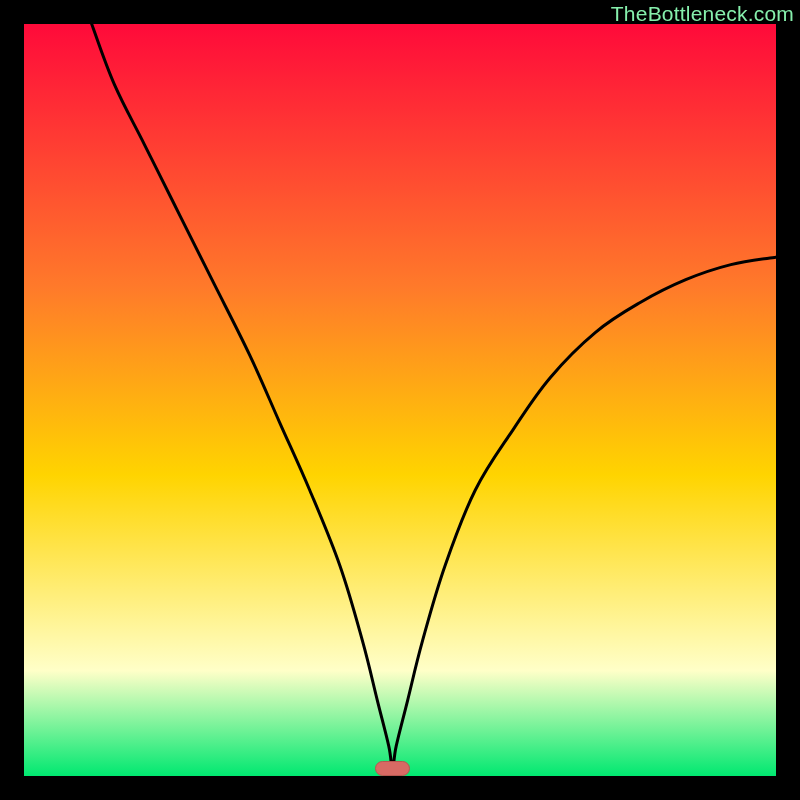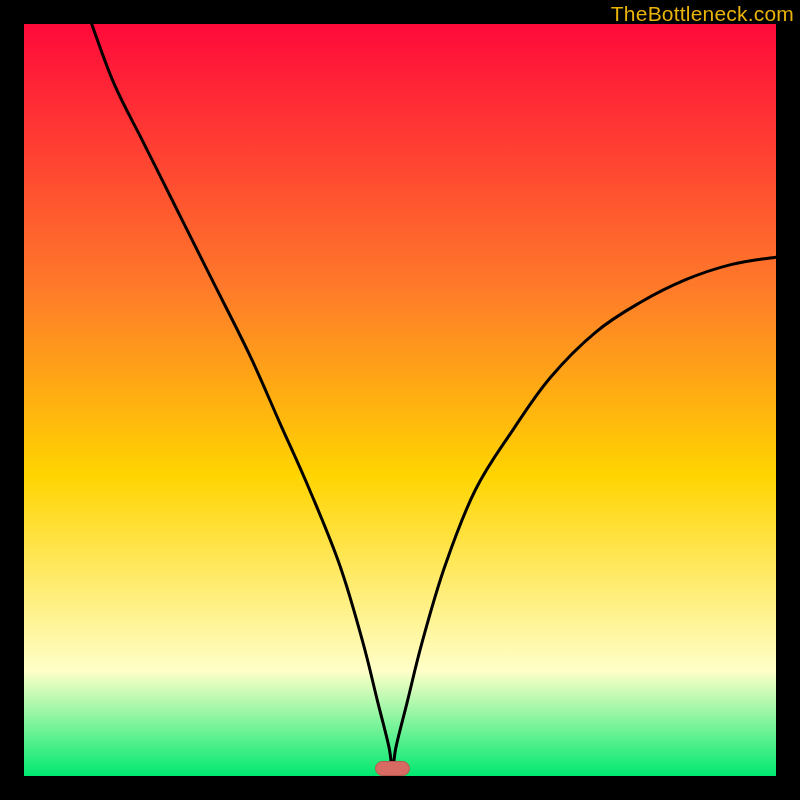--- a/index.html
+++ b/index.html
@@ -22,21 +22,21 @@
     left: 24px;
     top: 24px;
     width: 752px;
     height: 752px;
     overflow: hidden;
   }
   .watermark {
     position: absolute;
     top: 2px;
     right: 6px;
-    color: #eab308;
+    color: #86efac;
     font-size: 21px;
     font-weight: 400;
     letter-spacing: 0.2px;
     z-index: 5;
   }
 </style>
 </head>
 <body>
 
 <div class="frame">

